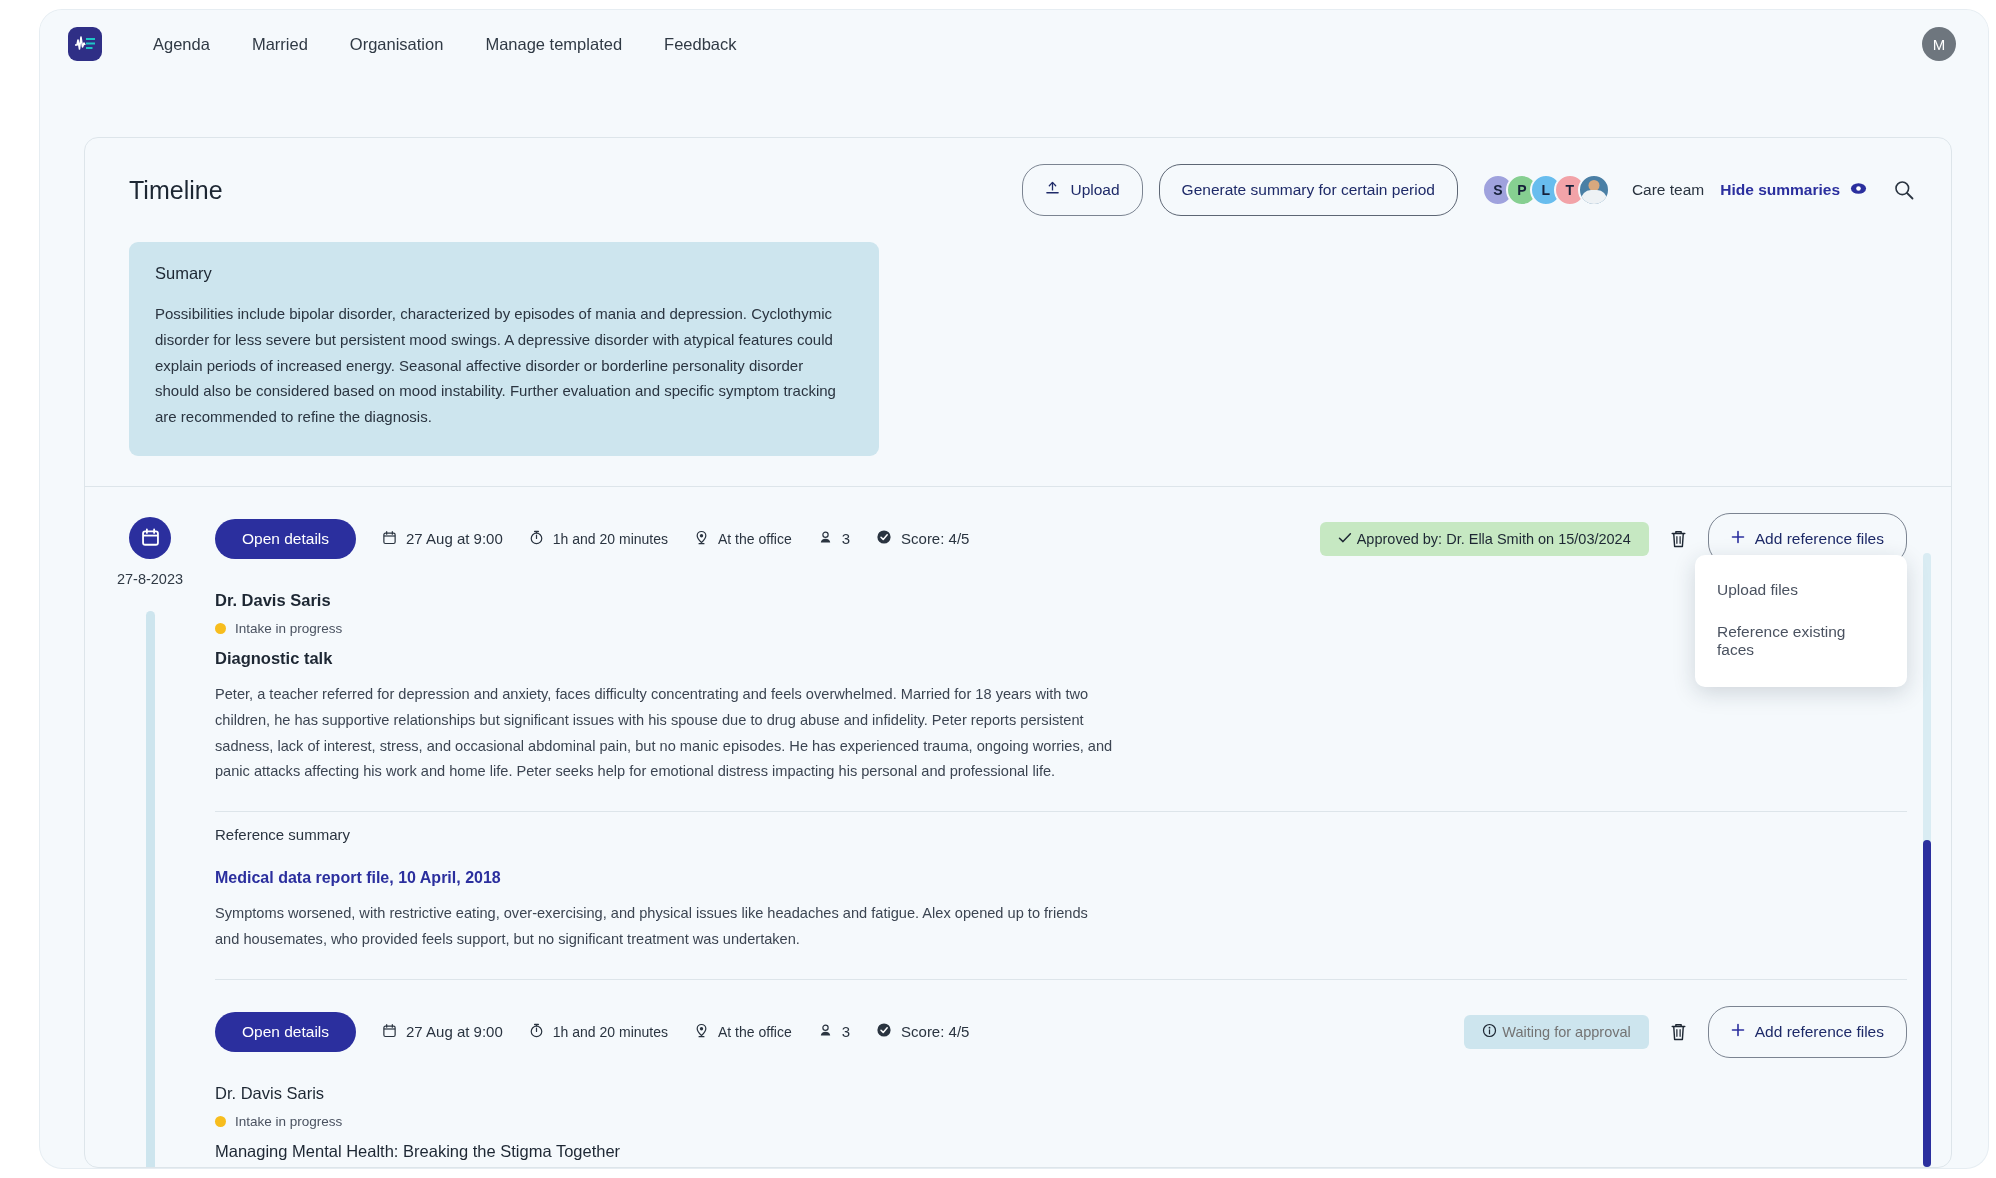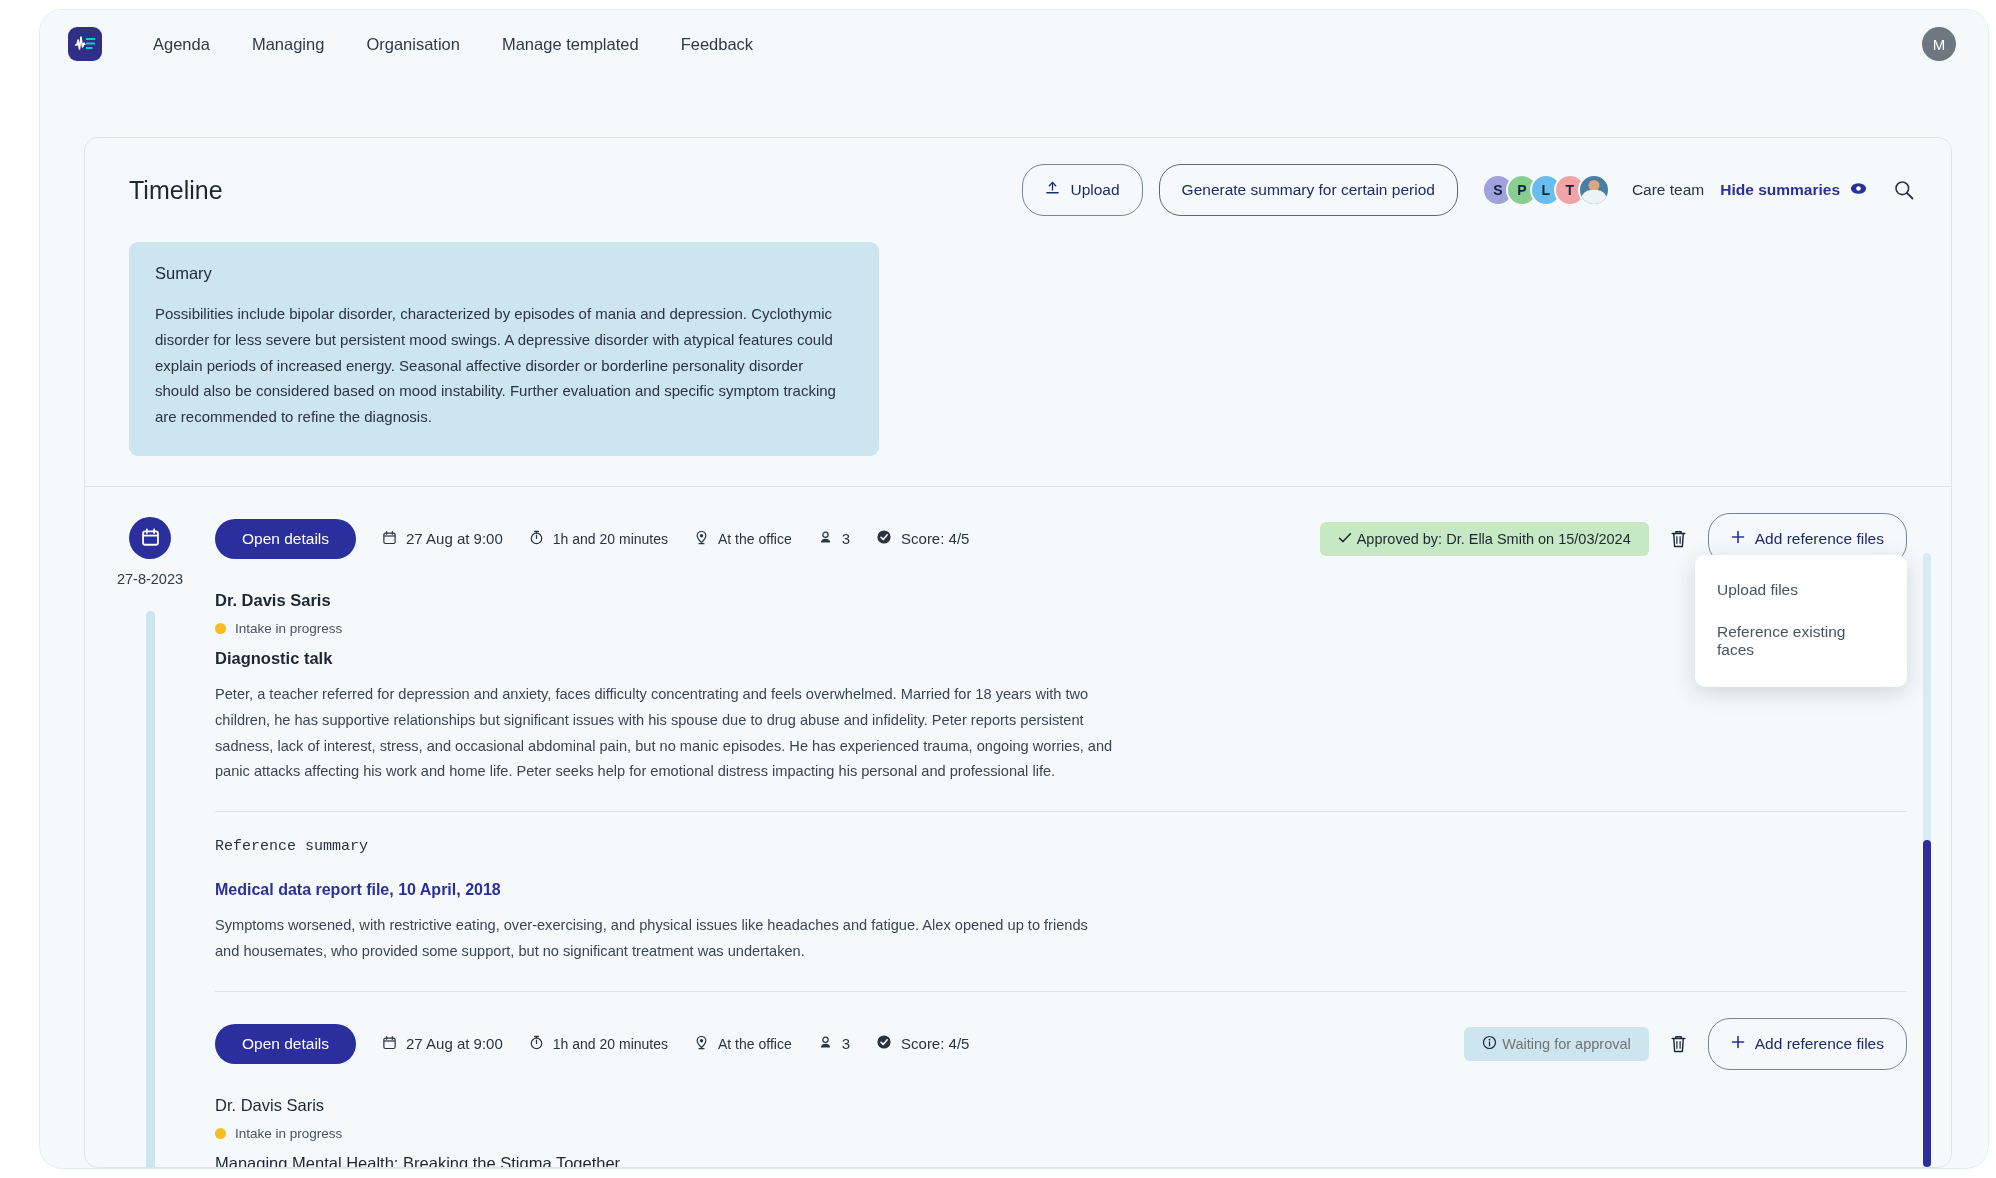--- a/index.html
+++ b/index.html
@@ -229,21 +229,21 @@
   .status-line { display: flex; align-items: center; gap: 9px; margin-top: 11px; }
   .dot-amber { width: 11px; height: 11px; border-radius: 50%; background: #f7bd1e; }
   .status-label { font-size: 13.5px; color: #4a5260; }
   .entry-heading { font-size: 16.5px; color: #1d2733; margin-top: 13px; }
   .entry-heading.bold { font-weight: bold; }
   .entry-text { font-size: 14.6px; color: #3c4552; line-height: 1.77; margin-top: 14px; max-width: 900px; }
   .entry-text.wide { max-width: 980px; }
 
   .divider { height: 1px; background: #dde5ea; margin: 26px 0 0 0; }
 
-  .ref-label { font-size: 15px; color: #2a3440; margin-top: 26px; font-family: Liberation Mono, monospace; }
+  .ref-label { font-size: 15px; color: #2a3440; margin-top: 14px; }
   .ref-link { font-size: 16px; color: #2b2f9e; font-weight: bold; margin-top: 26px; cursor: pointer; display: inline-block; }
   .ref-text { font-size: 14.6px; color: #3c4552; line-height: 1.77; margin-top: 14px; max-width: 900px; }
 
   
   .scroll-track {
     position: absolute; right: 20px; top: 415px; bottom: 0;
     width: 8px; border-radius: 4px; background: #d9ecf3;
   }
   .scroll-thumb {
     position: absolute; right: 20px; top: 702px; bottom: 0;
@@ -260,21 +260,21 @@
       <svg width="22" height="18" viewBox="0 0 22 18">
         <path d="M1 10 L3 10 L4 5 L5.5 14 L7 2 L8.5 12 L10 8 L11 10" fill="none" stroke="#ffffff" stroke-width="1.6" stroke-linejoin="round"></path>
         <rect x="12" y="3" width="9" height="2" fill="#1ec6c6"></rect>
         <rect x="12" y="7.5" width="9" height="2" fill="#1ec6c6"></rect>
         <rect x="12" y="12" width="6.5" height="2" fill="#1ec6c6"></rect>
       </svg>
     </div>
 
     <div class="nav-links">
       <div class="nav-link">Agenda</div>
-      <div class="nav-link">Managing</div>
+      <div class="nav-link">Married</div>
       <div class="nav-link">Organisation</div>
       <div class="nav-link">Manage templated</div>
       <div class="nav-link">Feedback</div>
     </div>
 
     <div class="avatar-top">M</div>
   </div>
 
 
   <div class="card">
@@ -452,21 +452,21 @@
             <span class="dot-amber"></span>
             <span class="status-label">Intake in progress</span>
           </div>
           <div class="entry-heading bold">Diagnostic talk</div>
           <div class="entry-text">Peter, a teacher referred for depression and anxiety, faces difficulty concentrating and feels overwhelmed. Married for 18 years with two children, he has supportive relationships but significant issues with his spouse due to drug abuse and infidelity. Peter reports persistent sadness, lack of interest, stress, and occasional abdominal pain, but no manic episodes. He has experienced trauma, ongoing worries, and panic attacks affecting his work and home life. Peter seeks help for emotional distress impacting his personal and professional life.</div>
 
           <div class="divider"></div>
 
           <div class="ref-label">Reference summary</div>
           <div class="ref-link">Medical data report file, 10 April, 2018</div>
-          <div class="ref-text">Symptoms worsened, with restrictive eating, over-exercising, and physical issues like headaches and fatigue. Alex opened up to friends and housemates, who provided some support, but no significant treatment was undertaken.</div>
+          <div class="ref-text">Symptoms worsened, with restrictive eating, over-exercising, and physical issues like headaches and fatigue. Alex opened up to friends and housemates, who provided feels support, but no significant treatment was undertaken.</div>
 
           <div class="divider"></div>
 
           
           <div style="margin-top:26px;">
             <div class="meta-row">
               <button class="btn-primary">Open details</button>
 
               <span class="meta-item">
                 <span>

